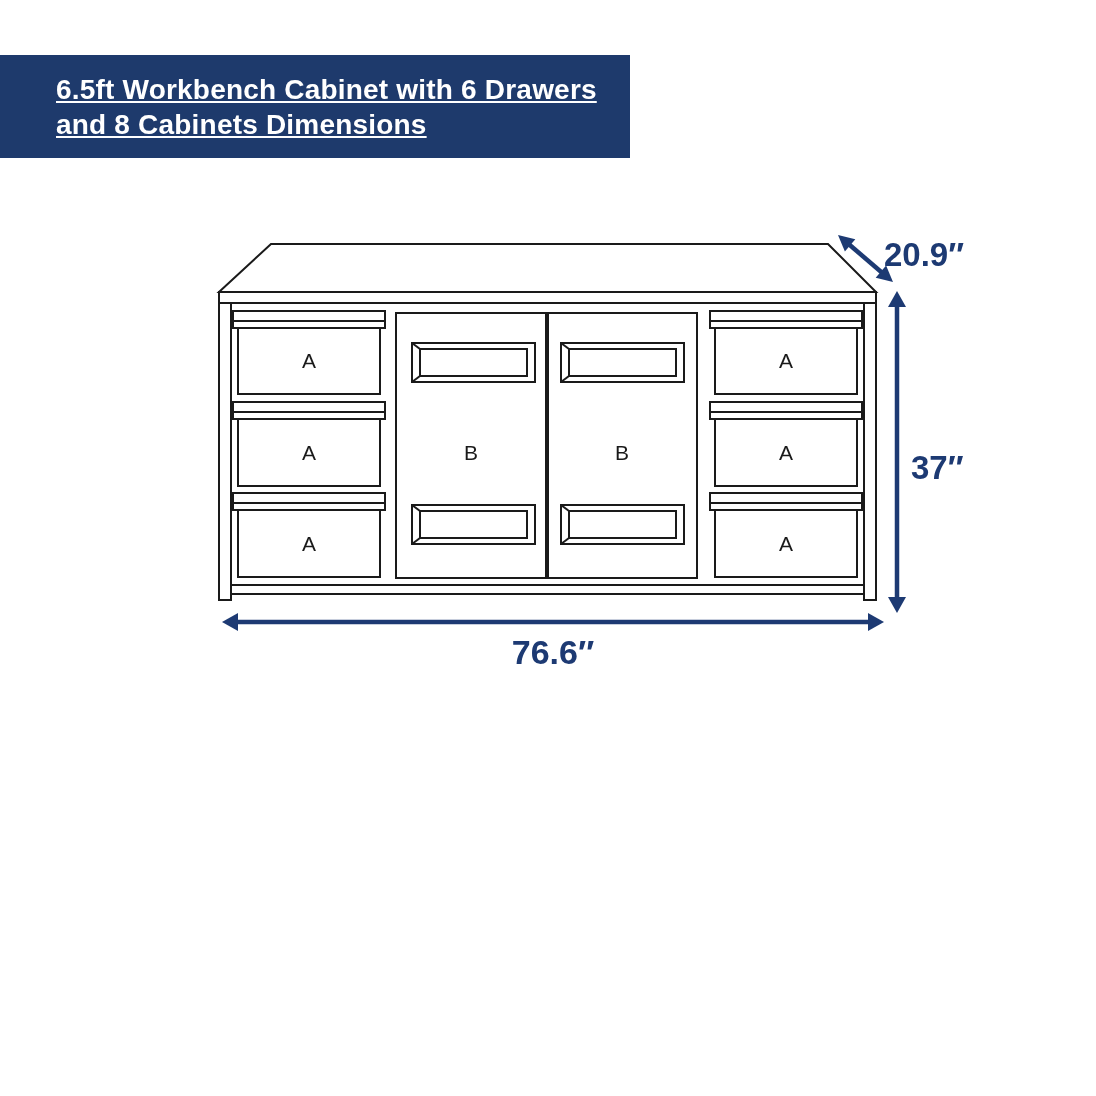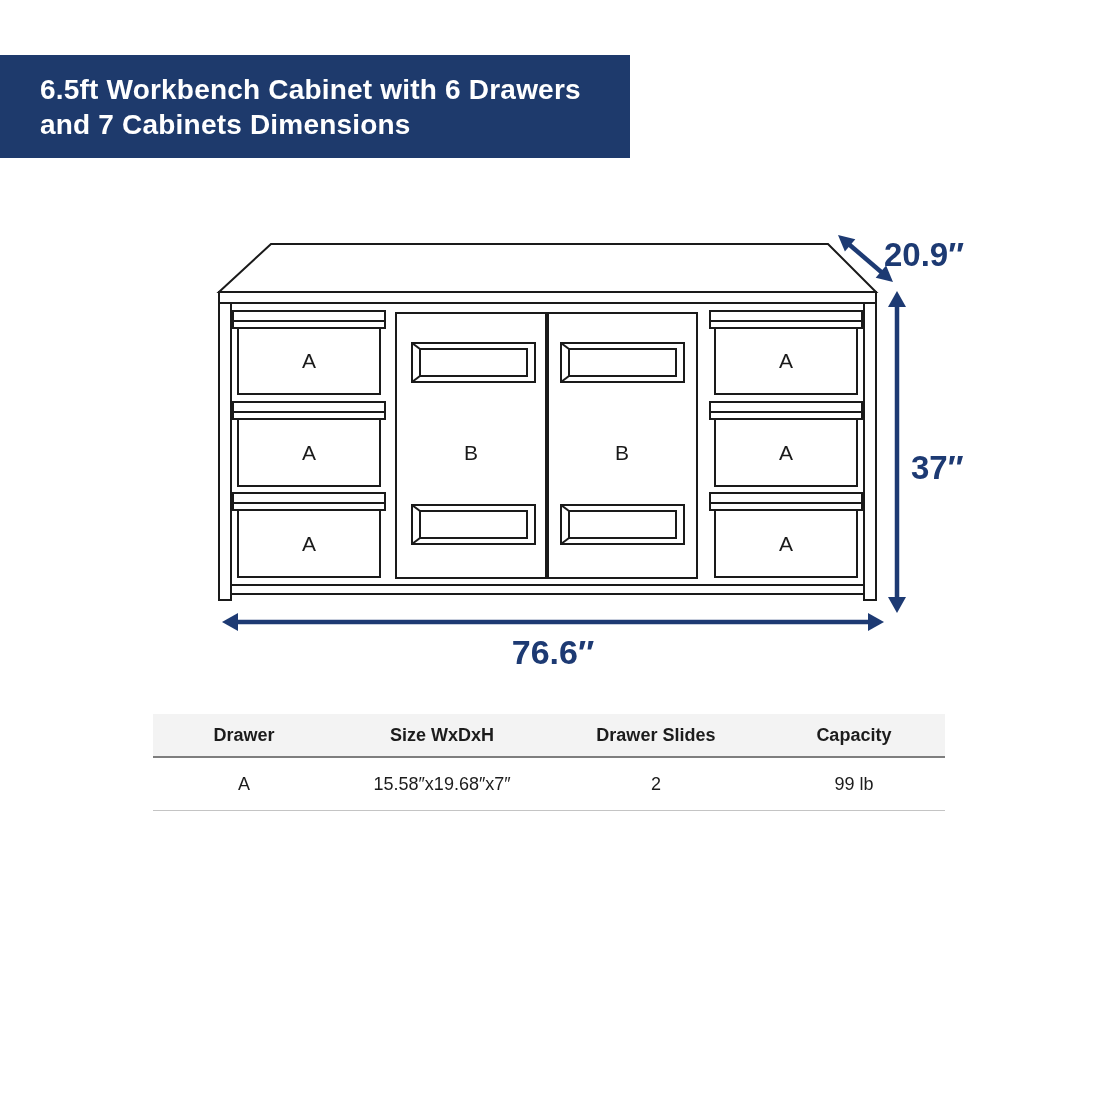--- a/index.html
+++ b/index.html
@@ -5,21 +5,21 @@
   html,body{margin:0;padding:0;background:#ffffff;}
   .page{
     position:relative;width:1096px;height:1096px;background:#ffffff;
     font-family:"Liberation Sans", sans-serif;overflow:hidden;
   }
   
   .banner{
     position:absolute;left:0;top:55px;width:630px;height:103px;
     background:#1e3a6c;color:#ffffff;
     display:flex;flex-direction:column;justify-content:center;
-    padding-left:40px;box-sizing:border-box;
+    padding-left:56px;box-sizing:border-box;text-decoration:underline;
   }
   .banner .line{font-size:28px;font-weight:bold;line-height:35px;letter-spacing:.2px;}
   
   .diagram{position:absolute;left:0;top:0;}
   .cab{stroke:#1a1a1a;stroke-width:2;fill:#ffffff;}
   .cabline{stroke:#1a1a1a;stroke-width:2;}
   .letter{font-family:"Liberation Sans",sans-serif;font-size:21px;fill:#1a1a1a;text-anchor:middle;}
   .dim-label{font-family:"Liberation Sans",sans-serif;font-weight:bold;fill:#1d3a73;}
   .arrow-line{stroke:#1d3a73;stroke-width:4.5;fill:none;}
   .arrow-head{fill:#1d3a73;stroke:none;}
@@ -46,21 +46,21 @@
   .t2 .cab-id{line-height:30px;}
   col.c-23{width:23%;} col.c-27{width:27%;} col.c-77{width:77%;}
 </style>
 </head>
 <body>
 
 <div class="page">
 
   <header class="banner">
     <div class="line">6.5ft Workbench Cabinet with 6 Drawers</div>
-    <div class="line">and 7 Cabinets Dimensions</div>
+    <div class="line">and 8 Cabinets Dimensions</div>
   </header>
 
   <svg class="diagram" width="1096" height="700" viewBox="0 0 1096 700">
 
     <g>
 
       <path class="cab" d="M219,292 L271,244 L828,244 L876,292 Z"></path>
 
       <rect class="cab" x="219" y="292" width="657" height="11"></rect>
 
@@ -154,38 +154,16 @@
     <g>
       <line class="arrow-line" x1="234" y1="622" x2="872" y2="622"></line>
       <polygon class="arrow-head" points="222,622 238,613 238,631"></polygon>
       <polygon class="arrow-head" points="884,622 868,613 868,631"></polygon>
       <text class="dim-label" x="553" y="664" font-size="34" text-anchor="middle">76.6″</text>
     </g>
   </svg>
 
   <div class="tables">
 
-    <table class="t1">
-      <colgroup>
-          <col class="c-23">
-          <col class="c-27">
-          <col class="c-27">
-          <col class="c-23">
-        </colgroup>
-      <tbody>
-          <tr class="thead">
-        <td>Drawer</td>
-        <td>Size WxDxH</td>
-        <td>Drawer Slides</td>
-        <td>Capacity</td>
-      </tr>
-      <tr class="trow">
-        <td>A</td>
-        <td>15.58″x19.68″x7″</td>
-        <td>2</td>
-        <td>99 lb</td>
-      </tr>
-    </tbody>
-      </table>
 
 
   </div>
 </div>
 
 </body></html>

